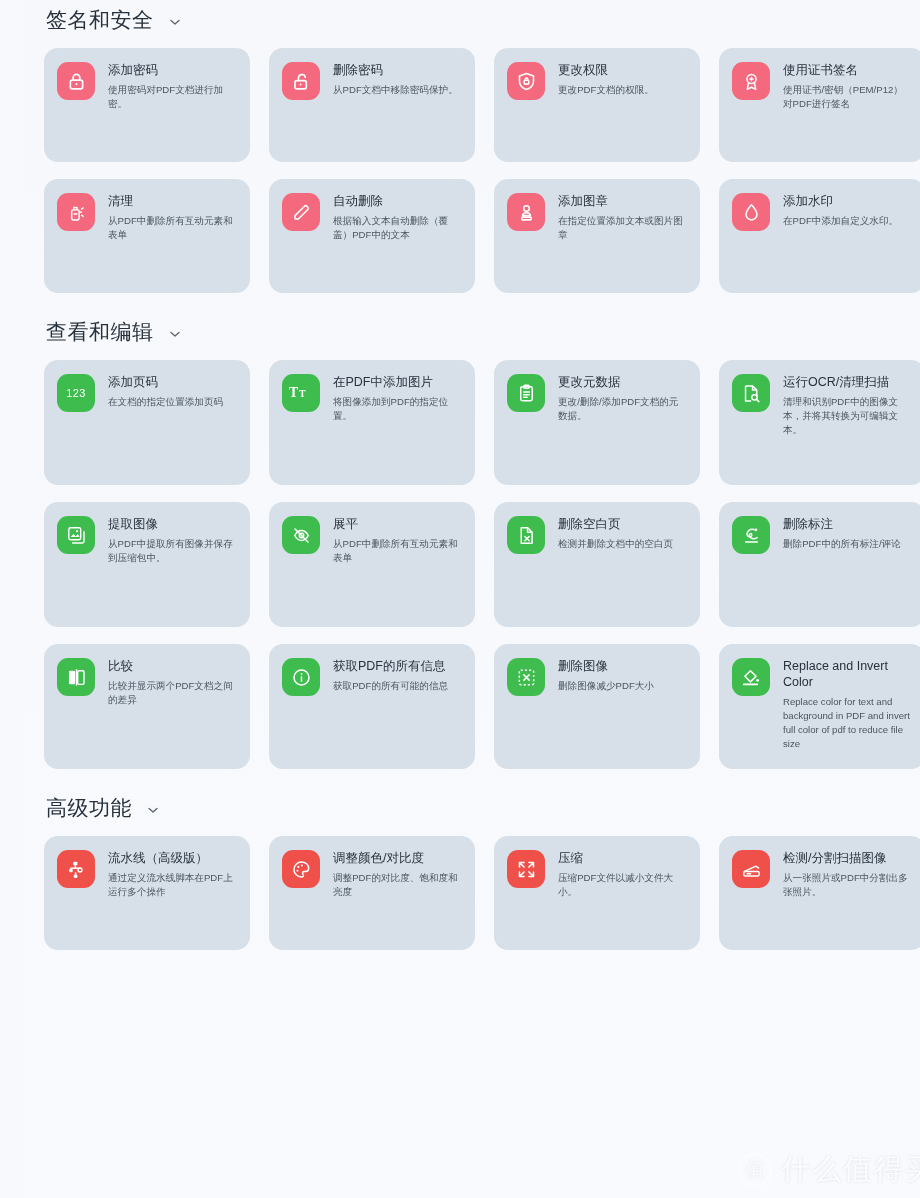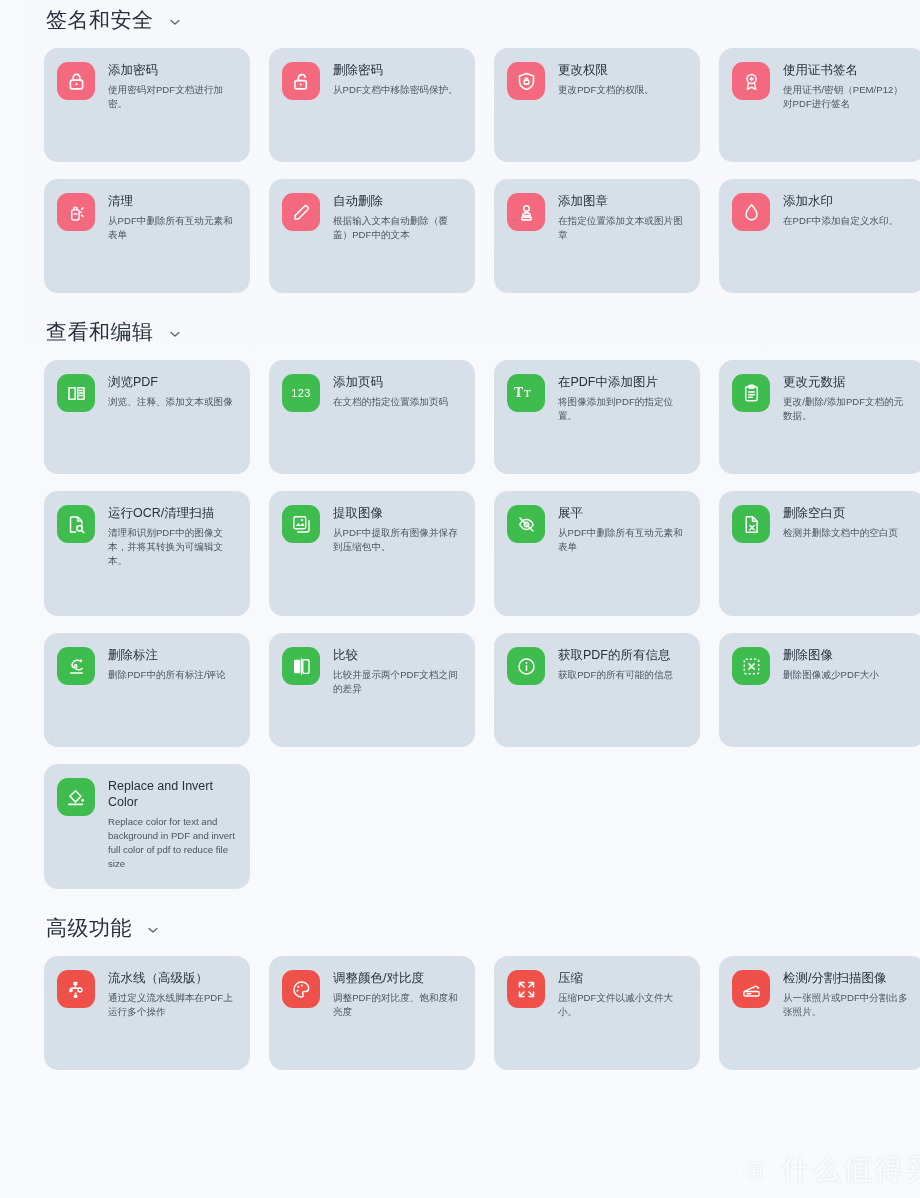--- a/index.html
+++ b/index.html
@@ -233,33 +233,20 @@
           <span class="chev">
             <svg width="14" height="14" viewBox="0 0 14 14">
               <path d="M3 5.4 L7 9 L11 5.4" fill="none" stroke="#5a646f" stroke-width="1.3" stroke-linecap="round" stroke-linejoin="round"></path>
             </svg>
           </span>
         </div>
         <div style="height: 17px;"></div>
         <div class="grid">
           <div class="card tall">
             <div class="ico" style="background: rgb(62, 189, 78);">
-              <svg width="21" height="21" viewBox="0 0 24 24" fill="none" stroke="#fff" stroke-width="1.7" stroke-linejoin="round">
-                <path d="M3.4 5.4h7.1v13.2H3.4Z"></path>
-                <path d="M13.5 5.4h7.1v13.2h-7.1Z"></path>
-                <path d="M15.4 8.6h3.3M15.4 11.4h3.3M15.4 14.2h3.3" stroke-linecap="round"></path>
-              </svg>
-            </div>
-            <div class="body">
-              <div class="t">浏览PDF</div>
-              <div class="d">浏览、注释、添加文本或图像</div>
-            </div>
-          </div>
-          <div class="card tall">
-            <div class="ico" style="background: rgb(62, 189, 78);">
               <span class="glyph">123</span>
             </div>
             <div class="body">
               <div class="t">添加页码</div>
               <div class="d">在文档的指定位置添加页码</div>
             </div>
           </div>
           <div class="card tall">
             <div class="ico" style="background: rgb(62, 189, 78);">
               <svg width="24" height="18" viewBox="0 0 28 20">

